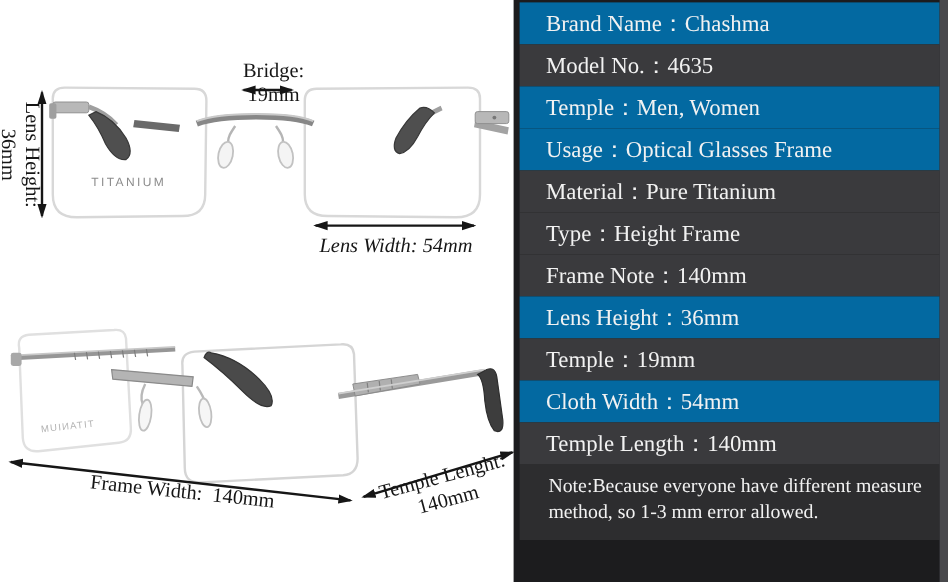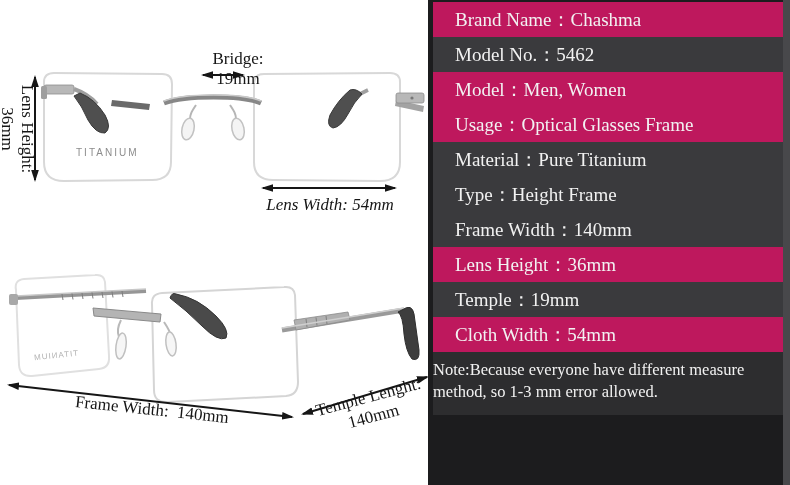--- a/index.html
+++ b/index.html
@@ -37,25 +37,25 @@
     background:#1c1c1e;box-sizing:border-box;padding:2px 0 0 5px;
   }
   .panel-right-edge{
     position:absolute;right:0;top:0;width:7px;height:485px;background:#48484b;
   }
   .spec-rows{position:relative;width:350px;}
   .spec-row{
     height:35px;display:flex;align-items:center;box-sizing:border-box;
     padding-left:22px;color:#f2f2f2;font-size:19px;
   }
-  .row-dark{background:#be185d;}
+  .row-dark{background:#0369a1;}
   .row-light{background:#3a3a3d;}
   .note-row{
     width:350px;height:63px;background:#2d2d2f;color:#f2f2f2;
-    box-sizing:border-box;padding:7px 4px 0 0;font-size:16.5px;line-height:1.35;
+    box-sizing:border-box;padding:7px 4px 0 24px;font-size:16.5px;line-height:1.35;
   }
 </style>
 </head>
 <body>
 
 <div class="stage">
 
   <svg id="svg-front" width="430" height="240" viewBox="0 0 430 240">
     <defs>
       <marker id="ah" markerUnits="userSpaceOnUse" markerWidth="12" markerHeight="10" viewBox="0 0 12 10" refX="10" refY="5" orient="auto-start-reverse">
@@ -112,21 +112,21 @@
     <path d="M282,90 L404,70" fill="none" stroke="#9a9a9a" stroke-width="5"></path>
     <path d="M294,80 L348,72 L350,80 L296,90 Z" fill="#b0b0b0" stroke="#8a8a8a" stroke-width="0.8"></path>
     <path d="M306,79 l1,8 M316,77.5 l1,8 M326,76 l1,8" stroke="#808080" stroke-width="1" fill="none"></path>
     <path d="M282,88 L404,68" fill="none" stroke="#cfcfcf" stroke-width="1.4"></path>
     <path d="M402,70 Q412,63 414,74 L419,110 Q420,122 412,119 Q406,112 404,94 Q403,76 398,72 Z" fill="#3d3d3d" stroke="#2e2e2e" stroke-width="1"></path>
 
     <line x1="9" y1="145" x2="292" y2="177" stroke="#161616" stroke-width="2" marker-start="url(#ah)" marker-end="url(#ah)"></line>
     <line x1="303" y1="174" x2="427" y2="137" stroke="#161616" stroke-width="2" marker-start="url(#ah)" marker-end="url(#ah)"></line>
   </svg>
 
-  <div class="anno" style="left:190px;top:49px;width:96px;text-align:center;">Bridge: 19mm</div>
+  <div class="anno" style="left:180px;top:49px;width:96px;text-align:center;">Bridge: 19mm</div>
 
   <div class="anno rot-lens-height">
     <div>Lens Height:</div>
     <div>36mm</div>
   </div>
 
   <div class="anno" style="left:262px;top:195px;width:136px;font-style:italic;">Lens Width: 54mm</div>
 
   <div class="titanium-front">TITANIUM</div>
 
@@ -138,44 +138,47 @@
   </div>
 
   <div class="titanium-side">TITANIUM</div>
 
   <div class="panel">
     <div class="spec-rows">
         <div class="spec-row row-dark">
           <span>Brand Name：Chashma</span>
         </div>
         <div class="spec-row row-light">
-          <span>Model No.：5462</span>
+          <span>Model No.：4635</span>
         </div>
         <div class="spec-row row-dark">
-          <span>Model：Men, Women</span>
+          <span>Temple：Men, Women</span>
         </div>
         <div class="spec-row row-dark">
           <span>Usage：Optical Glasses Frame</span>
         </div>
         <div class="spec-row row-light">
           <span>Material：Pure Titanium</span>
         </div>
         <div class="spec-row row-light">
           <span>Type：Height Frame</span>
         </div>
         <div class="spec-row row-light">
-          <span>Frame Width：140mm</span>
+          <span>Frame Note：140mm</span>
         </div>
         <div class="spec-row row-dark">
           <span>Lens Height：36mm</span>
         </div>
         <div class="spec-row row-light">
           <span>Temple：19mm</span>
         </div>
         <div class="spec-row row-dark">
           <span>Cloth Width：54mm</span>
         </div>
+        <div class="spec-row row-light">
+          <span>Temple Length：140mm</span>
+        </div>
       </div>
     <div class="note-row">Note:Because everyone have different measure method, so 1-3 mm error allowed.</div>
     <div class="panel-right-edge"></div>
   </div>
 
 </div>
 
 </body></html>

